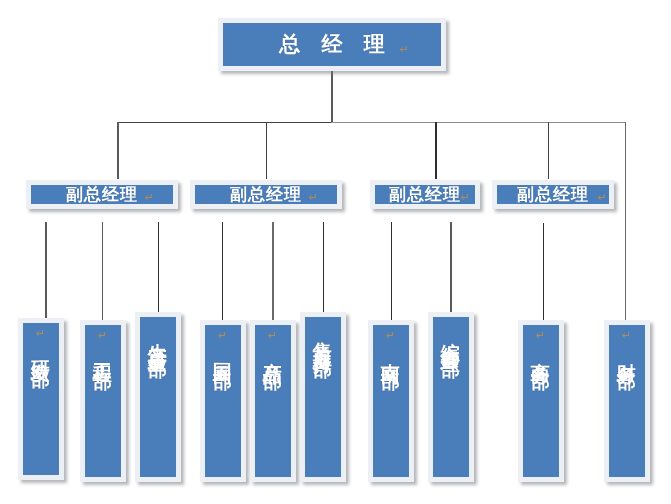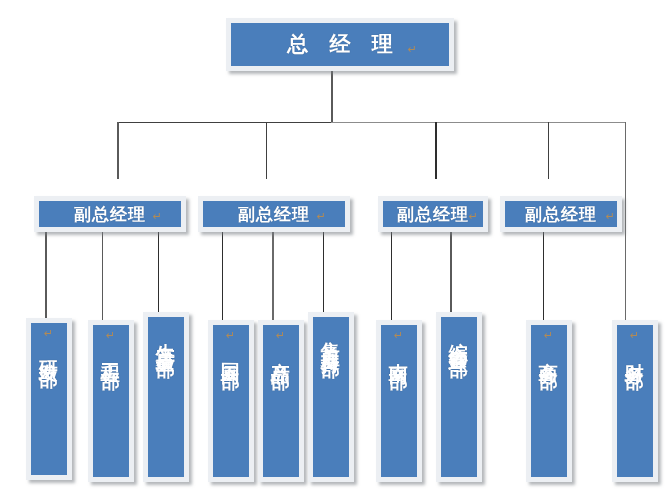--- a/index.html
+++ b/index.html
@@ -17,21 +17,20 @@
   .line.v{width:1px;}
   .line.grey{background:#8c8c8c;}
 
   
   .node{
     position:absolute;
     background:#eceff3;
     padding:5px;
     box-sizing:border-box;
     box-shadow:3px 3px 3px rgba(120,125,132,.55);
-    margin-left:8px;
   }
   .node .fill{
     width:100%;height:100%;
     background:#4a7ebb;
     box-sizing:border-box;
     display:flex;
     align-items:center;
     justify-content:center;
     position:relative;
   }
@@ -48,21 +47,21 @@
     font-size:11px;
     position:absolute;
   }
 
   
   #n-root{left:218px;top:18px;width:228px;height:53px;}
   #n-root .label{font-size:21px;letter-spacing:7px;text-indent:7px;}
   #n-root .pilcrow{right:32px;top:50%;margin-top:-2px;}
 
   
-  .lvl2{top:196px;height:36px;}
+  .lvl2{top:180px;height:29px;}
   .lvl2 .label{font-size:17px;letter-spacing:1px;}
   .lvl2 .pilcrow{top:50%;margin-top:-4px;}
   #n-vp1{left:26px;width:152px;}
   #n-vp1 .pilcrow{right:19px;}
   #n-vp2{left:190px;width:152px;}
   #n-vp2 .pilcrow{right:19px;}
   #n-vp3{left:370px;width:110px;}
   #n-vp3 .pilcrow{right:5px;}
   #n-asst{left:492px;width:122px;}
   #n-asst .pilcrow{right:2px;}

